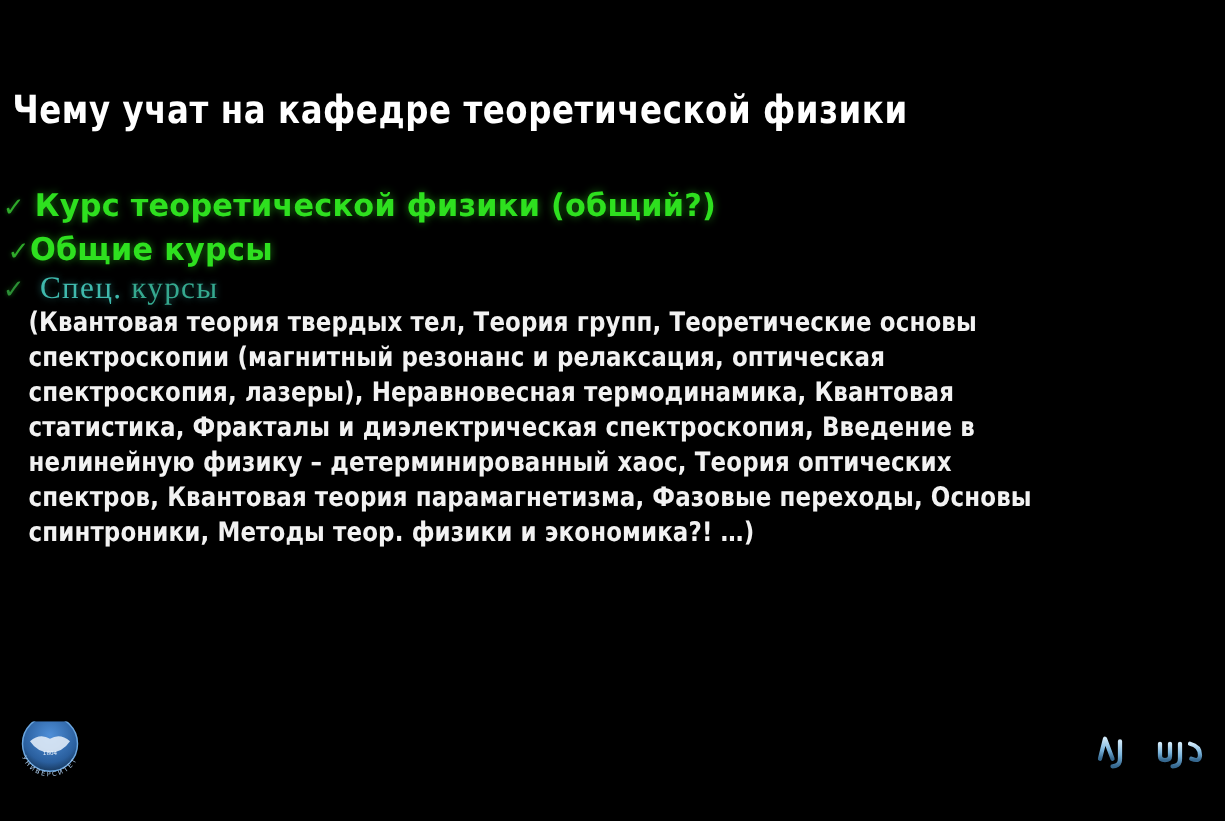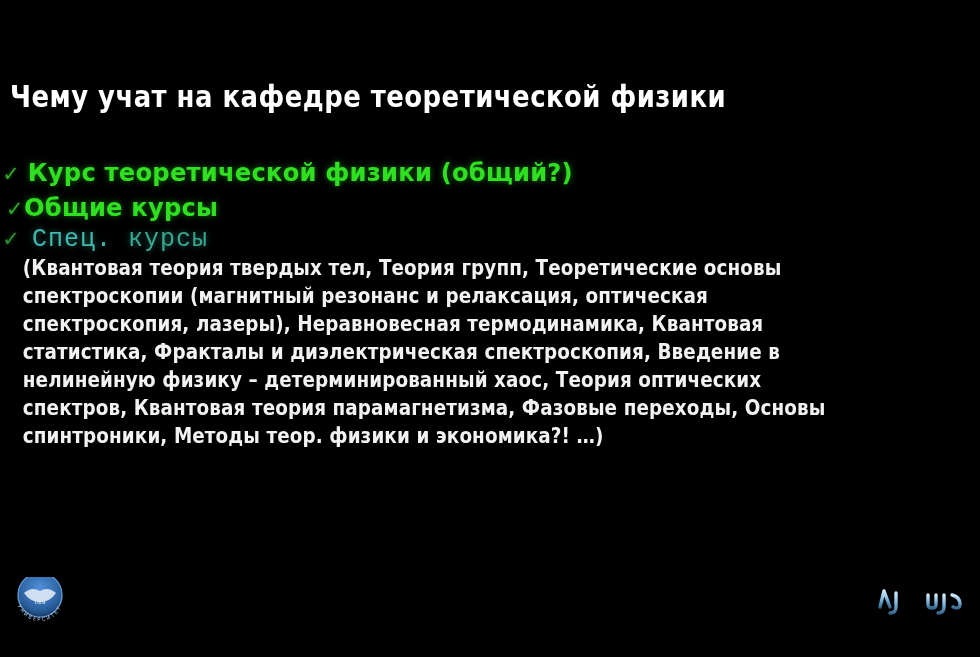--- a/index.html
+++ b/index.html
@@ -12,21 +12,20 @@
     height: 657px;
     overflow: hidden;
     font-family: "Liberation Sans", sans-serif;
     position: relative;
   }
 
   #slide {
     position: absolute;
     inset: 0;
     background: #000000;
-    margin-top: 8px;
   }
 
   
   #slide-title {
     position: absolute;
     left: 10px;
     top: 70px;
     font-family: "DejaVu Sans Condensed", "Liberation Sans Narrow", "Liberation Sans", sans-serif;
     font-weight: bold;
     font-size: 31px;
@@ -73,21 +72,21 @@
     color: #2ee01f;
     letter-spacing: 0.2px;
     text-shadow: 0 0 7px rgba(45,210,30,0.55);
     transform: scaleX(0.97);
     transform-origin: left center;
     padding-left: 6px;
   }
   .head-green.nopad { padding-left: 2px; }
 
   .head-teal {
-    font-family: Liberation Mono, monospace;
+    font-family: Liberation Serif, serif;
     font-size: 25px;
     letter-spacing: 1px;
     color: #3fb9ad;
     text-shadow: 0 0 6px rgba(60,190,180,0.5);
     padding-left: 10px;
   }
   .head-teal .part2 { color: #35a88f; }
 
   .body-line {
     font-family: "DejaVu Sans Condensed", "Liberation Sans Narrow", "Liberation Sans", sans-serif;

